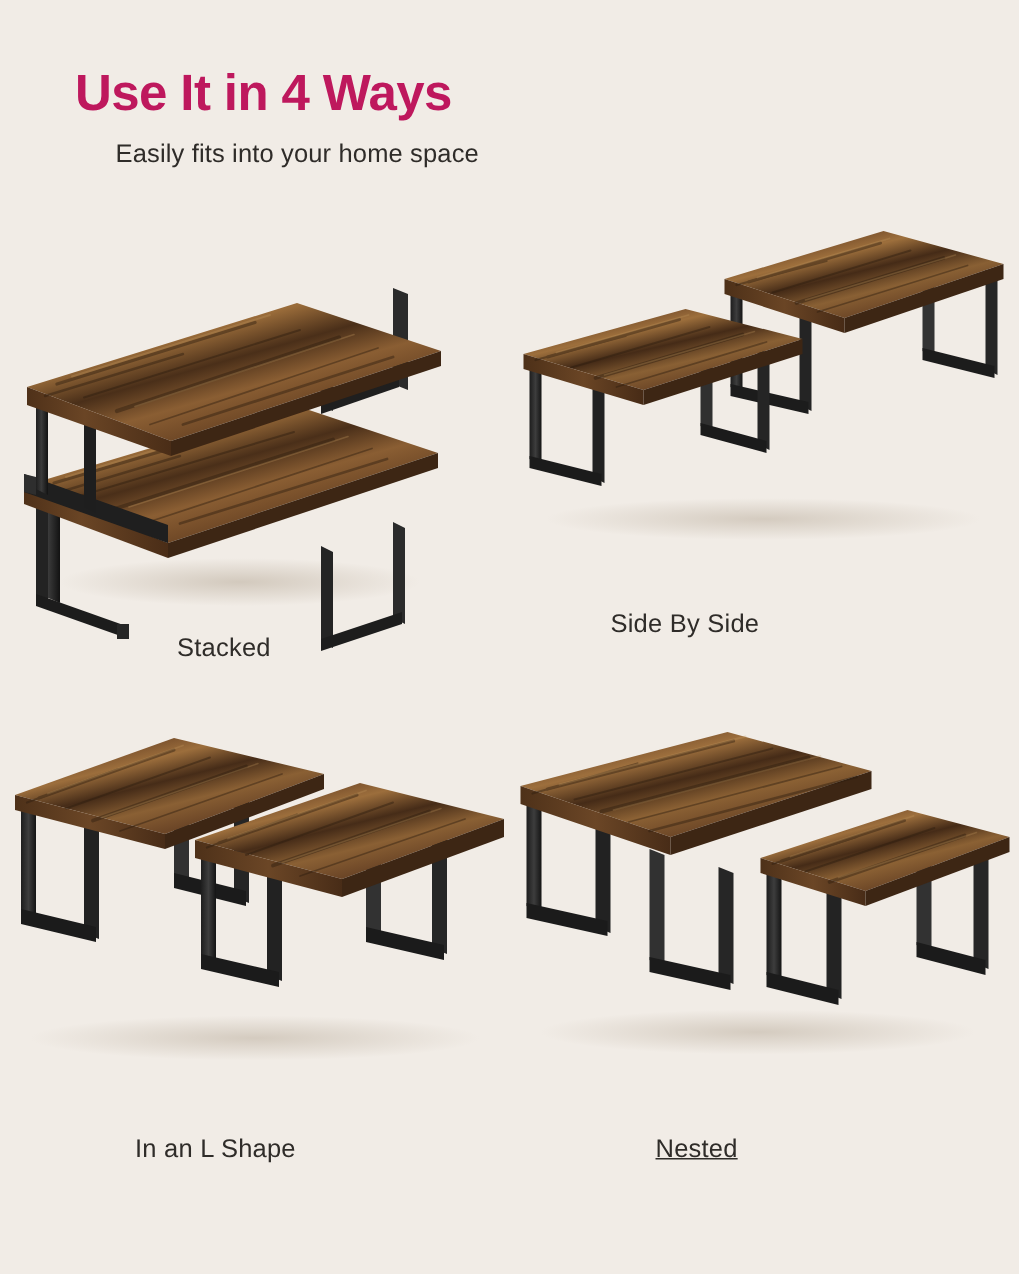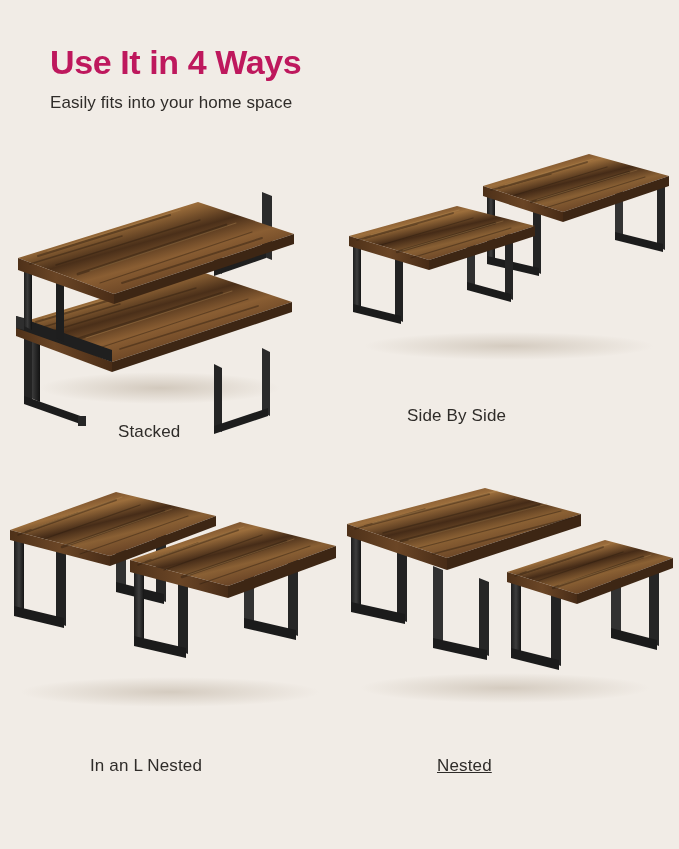--- a/index.html
+++ b/index.html
@@ -36,20 +36,21 @@
   }
 
   .page-subtitle {
     margin-top: 10px;
     font-size: 17px;
     font-weight: 400;
     letter-spacing: 0.1px;
     color: #2f2c29;
     line-height: 1.3;
     white-space: nowrap;
+    margin-left: 27px;
   }
 
   
   .config-grid {
     position: absolute;
     left: 0;
     top: 150px;
     width: 679px;
     height: 660px;
   }
@@ -373,21 +374,21 @@
             <path d="M200,104 L310,66" stroke-width="1.2"></path>
             <path d="M138,85 L198,63" stroke-width="1.5"></path>
           </g>
           <g opacity="0.28" stroke="#c49a60" stroke-linecap="round" fill="none">
             <path d="M152,79 L244,47" stroke-width="1.2"></path>
             <path d="M188,95 L294,59" stroke-width="1"></path>
           </g>
         </g>
       </svg>
     </div>
-    <div class="config-label">In an L Nested</div>
+    <div class="config-label">In an L Shape</div>
   </div>
 
   <div class="config-cell r1 c1 cell-nested">
     <div class="config-figure">
       <svg viewBox="0 0 339 262" xmlns="http://www.w3.org/2000/svg">
         <defs>
           <linearGradient id="woodTopD" x1="0" y1="0" x2="0.8" y2="1">
             <stop offset="0%" stop-color="#8d6035"></stop>
             <stop offset="18%" stop-color="#6b4426"></stop>
             <stop offset="34%" stop-color="#9d6f3d"></stop>

